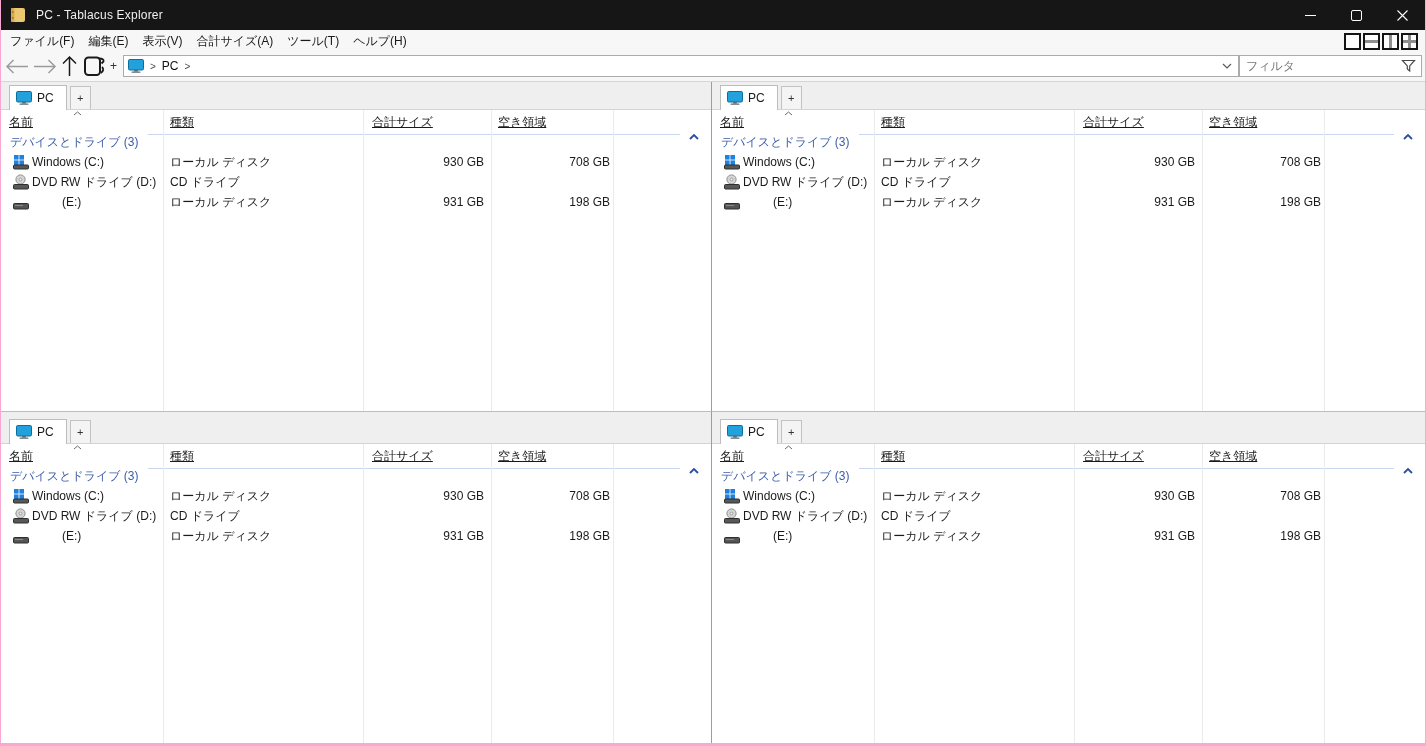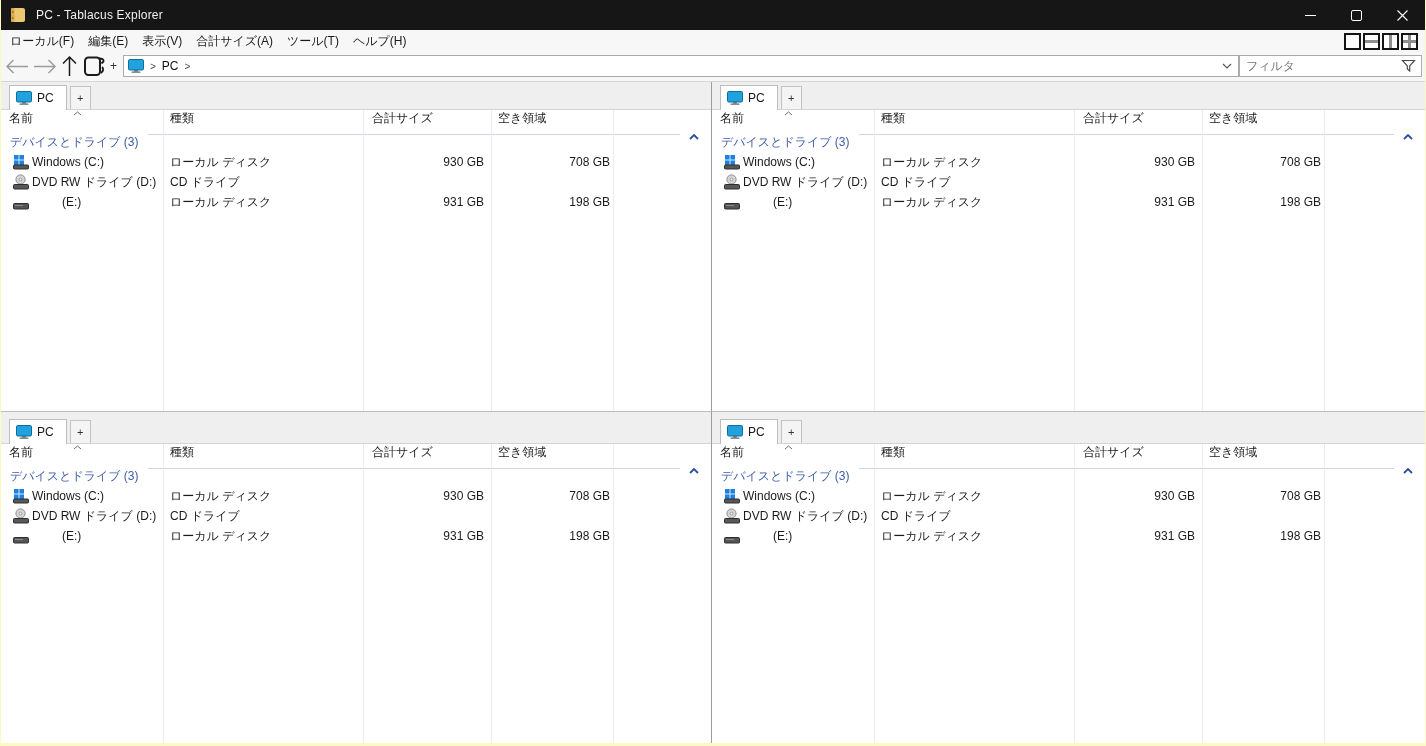--- a/index.html
+++ b/index.html
@@ -1,21 +1,21 @@
 <!DOCTYPE html>
 <html><head>
 <meta charset="utf-8">
 <style>
   * { box-sizing: border-box; margin: 0; padding: 0; }
   html, body { width: 1426px; height: 746px; }
   body { font-family: "Liberation Sans", "DejaVu Sans", sans-serif; font-size: 12px; color: #1a1a1a; }
 
   .window {
     width: 1426px; height: 746px;
-    background: #fef9c3;
+    background: #f9a8d4;
     padding: 0 1px 3px 1px;
     display: flex; flex-direction: column;
     overflow: hidden;
   }
 
   
   .titlebar { flex: 0 0 30px; display: flex; align-items: center; background: #161616; color: #f0f0f0; }
   .app-icon { margin: 0 10px 0 9px; display: flex; }
   .title-text { font-size: 12px; letter-spacing: .2px; }
   .win-controls { margin-left: auto; display: flex; height: 100%; }
@@ -48,21 +48,21 @@
   .pane.top { border-bottom: 1px solid #bdbdbd; }
 
   .tabbar { flex: 0 0 28px; background: #efefef; border-bottom: 1px solid #d4d4d4; display: flex; align-items: flex-end; padding-left: 8px; }
   .pane.bottom .tabbar { flex-basis: 32px; }
   .tab-active { height: 25px; background: #fff; border: 1px solid #bdbdbd; border-bottom: none; margin-bottom: -1px; z-index: 1; position: relative; display: flex; align-items: center; gap: 5px; padding: 0 12px 0 6px; }
   .tab-new { height: 23px; min-width: 21px; margin-left: 3px; background: #f4f4f4; border: 1px solid #c2c2c2; border-bottom: none; display: flex; align-items: center; justify-content: center; color: #333; font-size: 11px; }
 
   .listview { flex: 1; position: relative; background: #fff; overflow: hidden; }
   .colline { position: absolute; top: 0; bottom: 0; width: 1px; background: #ebebeb; }
 
-  .colheader { position: relative; display: flex; align-items: flex-start; height: 24px; color: #1a1a1a; }
+  .colheader { position: relative; display: flex; align-items: center; height: 24px; color: #1a1a1a; text-decoration: underline; }
   .ch { overflow: hidden; white-space: nowrap; }
   .ch-name  { width: 162px; padding-left: 8px; }
   .ch-type  { width: 200px; padding-left: 7px; }
   .ch-total { width: 128px; padding-left: 9px; }
   .ch-free  { width: 122px; padding-left: 7px; }
   .sort-caret { position: absolute; left: 72px; top: 1px; display: flex; }
 
   .group-row { display: flex; height: 18px; padding-left: 9px; color: #3c5da8; }
   .group-line { flex: 1; height: 1px; background: #c9d7ee; margin: 0 9px; }
   .group-caret { margin-right: 12px; display: flex; }
@@ -103,21 +103,21 @@
       </div>
       <div class="win-btn">
         <svg width="11" height="11">
             <path d="M0.5 0.5 L10.5 10.5 M10.5 0.5 L0.5 10.5" stroke="#fff" stroke-width="1.1"></path>
           </svg>
       </div>
     </div>
   </div>
 
   <div class="menubar">
-    <span class="menu-item">ローカル(F)</span>
+    <span class="menu-item">ファイル(F)</span>
     <span class="menu-item">編集(E)</span>
     <span class="menu-item">表示(V)</span>
     <span class="menu-item">合計サイズ(A)</span>
     <span class="menu-item">ツール(T)</span>
     <span class="menu-item">ヘルプ(H)</span>
     <div class="layout-buttons">
       <div class="layout-btn"></div>
       <div class="layout-btn">
           <span class="hbar"></span>
         </div>

